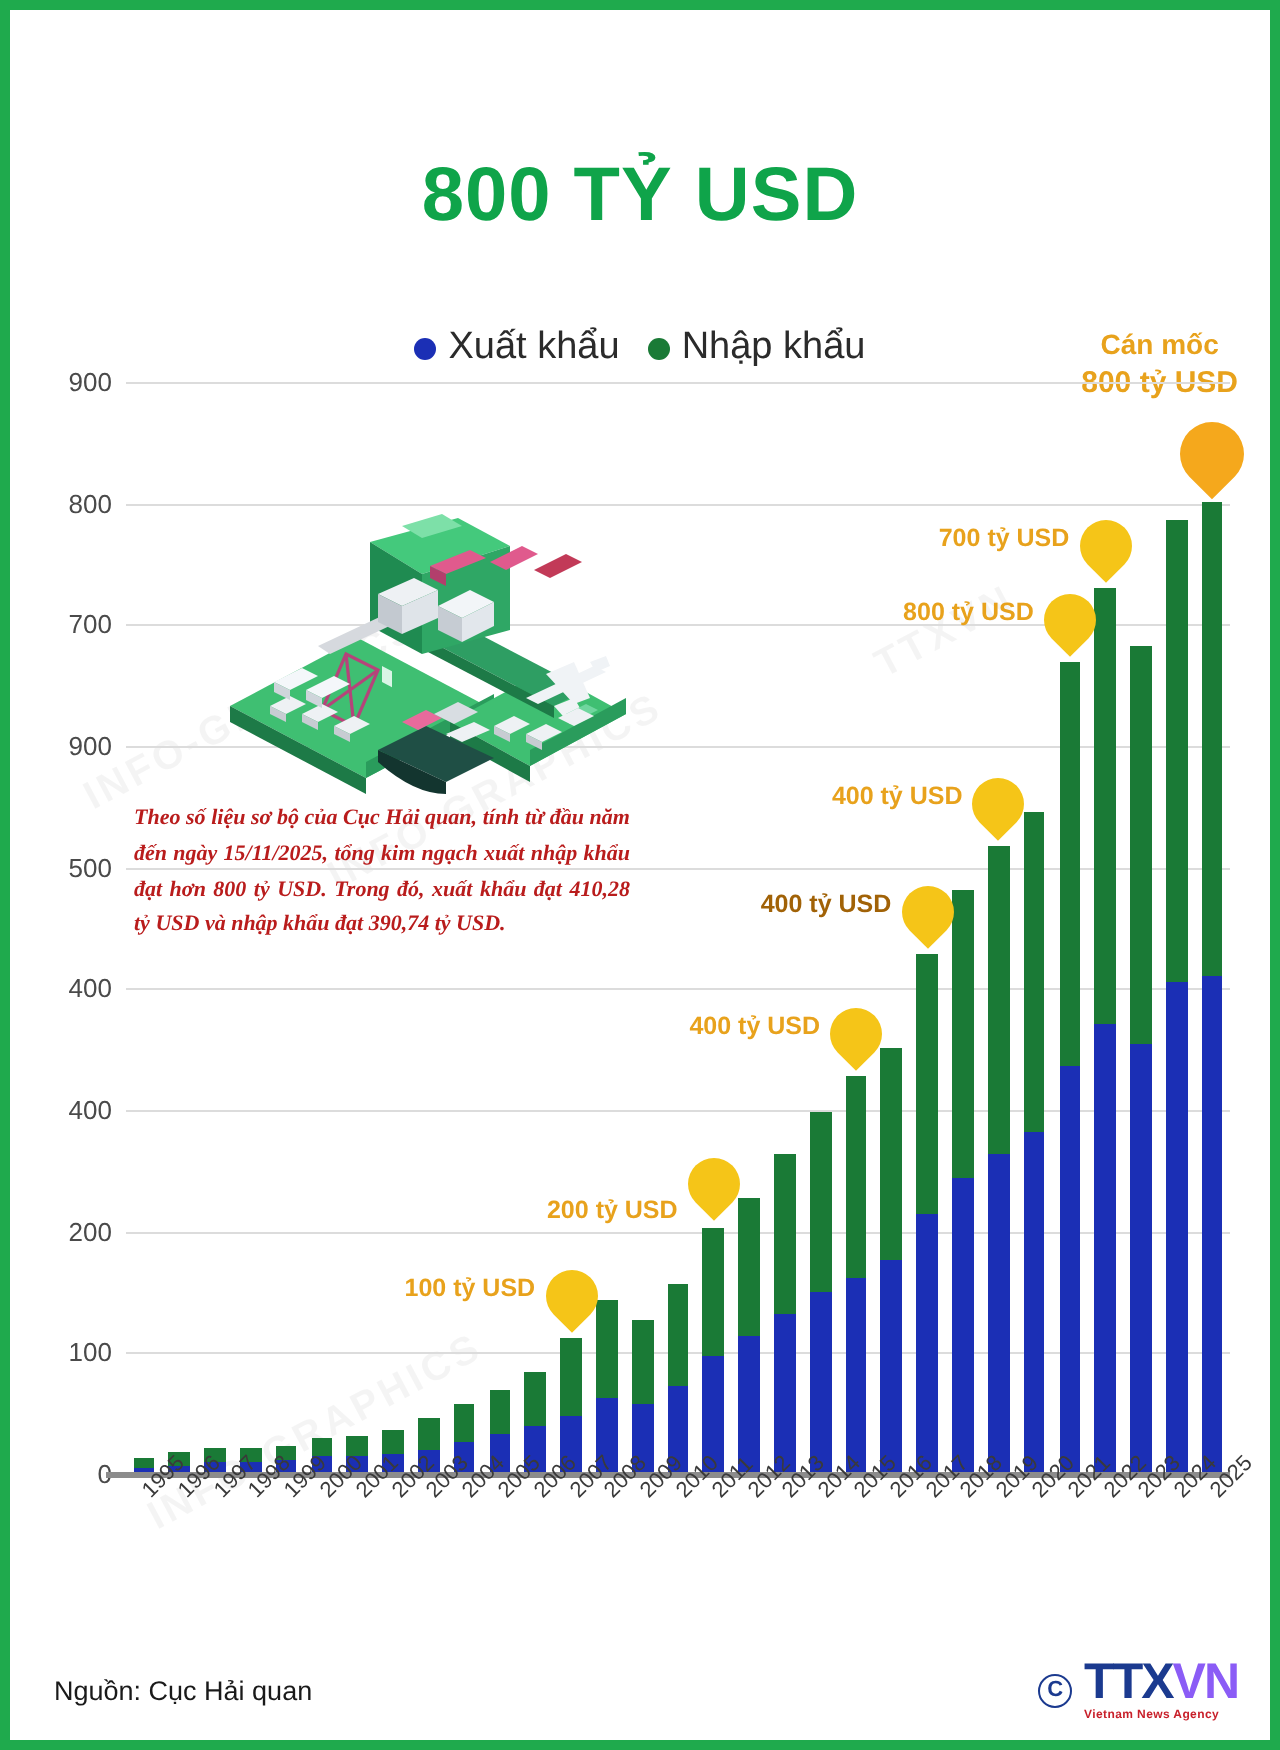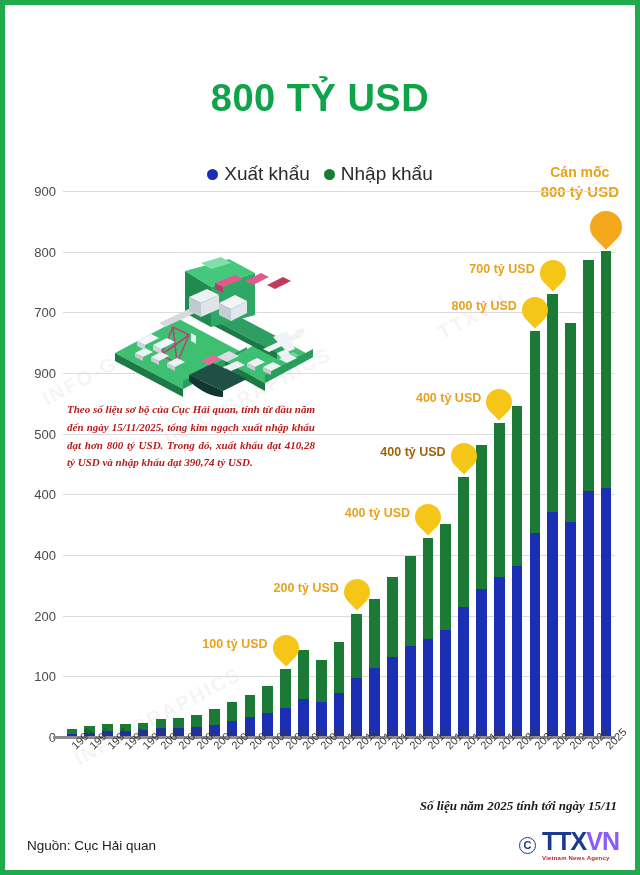--- a/index.html
+++ b/index.html
@@ -324,21 +324,21 @@
           <div class="seg-import" style="background: rgb(26, 122, 54); height: 237.049px;"></div>
         </div>
       </div>
     <div id="pins">
         <div class="pin" style="left: 209.581px; top: 444.417px;">
           <div class="pin-shape" style="background: rgb(245, 197, 24);"></div>
           <div class="pin-label" style="color: rgb(232, 162, 28);">100 tỷ USD</div>
         </div>
         <div class="pin" style="left: 280.806px; top: 388.483px;">
           <div class="pin-shape" style="background: rgb(245, 197, 24);"></div>
-          <div class="pin-label" style="color: rgb(232, 162, 28);">200 tỷ USD</div>
+          <div class="pin-label" style="color: rgb(232, 162, 28); margin-top: 17px;">200 tỷ USD</div>
         </div>
         <div class="pin" style="left: 352.032px; top: 313.256px;">
           <div class="pin-shape" style="background: rgb(245, 197, 24);"></div>
           <div class="pin-label" style="color: rgb(232, 162, 28);">400 tỷ USD</div>
         </div>
         <div class="pin" style="left: 387.645px; top: 252.165px;">
           <div class="pin-shape" style="background: rgb(245, 197, 24);"></div>
           <div class="pin-label" style="color: #a16207;">400 tỷ USD</div>
         </div>
         <div class="pin" style="left: 423.258px; top: 197.929px;">
@@ -461,21 +461,20 @@
 
       <polygon points="40,84 54,77 62,81 48,88" fill="#f4f7fa"></polygon>
       <polygon points="40,84 40,89 48,93 48,88" fill="#cfd5db"></polygon>
       <polygon points="56,88 70,81 78,85 64,92" fill="#f4f7fa"></polygon>
       <polygon points="56,88 56,93 64,97 64,92" fill="#cfd5db"></polygon>
     </g>
   </svg>
 
   <div class="note">Theo số liệu sơ bộ của Cục Hải quan, tính từ đầu năm đến ngày 15/11/2025, tổng kim ngạch xuất nhập khẩu đạt hơn 800 tỷ USD. Trong đó, xuất khẩu đạt 410,28 tỷ USD và nhập khẩu đạt 390,74 tỷ USD.</div>
 
-  <div class="footnote">Số liệu năm 2025 tính tới ngày 15/11</div>
   <div class="source">Nguồn: Cục Hải quan</div>
   <div class="logo">
     <div class="copy-c">C</div>
     <div class="logo-text">
       <div class="logo-main"><span>TTX</span><span class="red">VN</span></div>
       <div class="logo-sub">Vietnam News Agency</div>
     </div>
   </div>
 
 </div>

